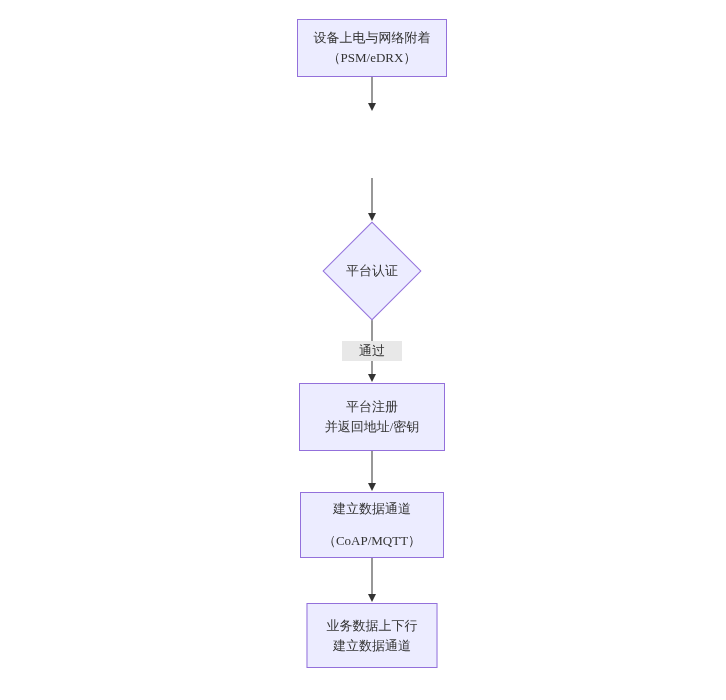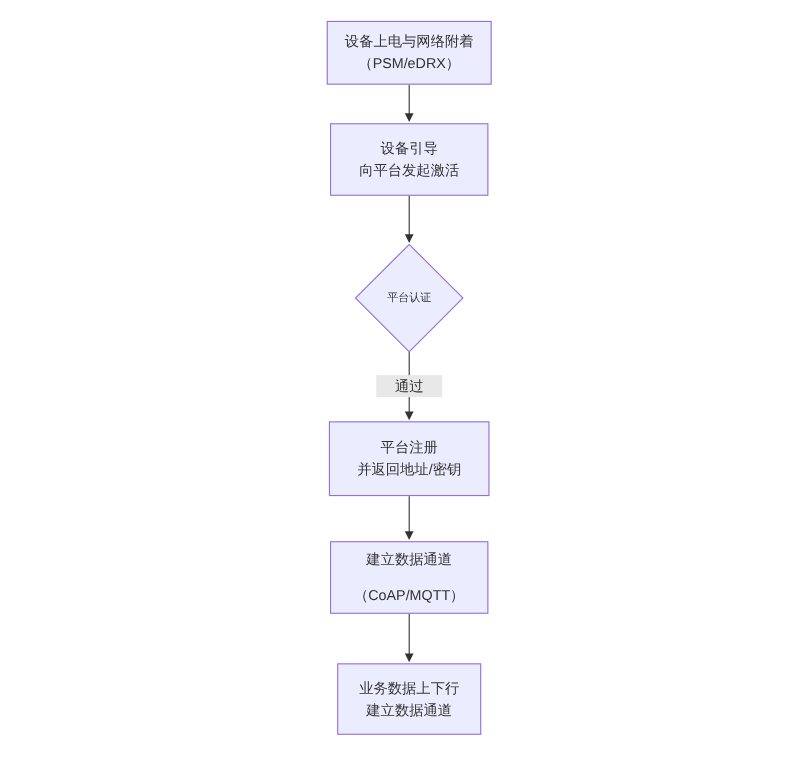--- a/index.html
+++ b/index.html
@@ -25,20 +25,21 @@
     color: var(--text, #333333);
     font-size: 13px;
     line-height: 20px;
     display: flex;
     flex-direction: column;
     justify-content: center;
     align-items: center;
     text-align: center;
     box-sizing: border-box;
     z-index: 2;
+    font-family: Liberation Serif, serif;
   }
   .node-1 { top: 19px;  width: 150px; height: 58px; }
   .node-2 { top: 112px; width: 144px; height: 66px; }
   .node-4 { top: 383px; width: 146px; height: 68px; }
   .node-5 { top: 492px; width: 144px; height: 66px; gap: 12px; }
   .node-6 { top: 603px; width: 131px; height: 65px; }
 
   
   .diamond-wrap {
     position: absolute;
@@ -59,21 +60,21 @@
     background: var(--node-fill, #ECECFF);
     border: 1px solid var(--node-border, #9370DB);
     box-sizing: border-box;
   }
   .diamond-label {
     position: absolute;
     left: 50%;
     top: 50%;
     transform: translate(-50%, -50%);
     color: var(--text, #333333);
-    font-size: 10px;
+    font-size: 13px;
     white-space: nowrap;
   }
 
   
   .edge-line {
     position: absolute;
     left: 372px;
     transform: translateX(-50%);
     width: 1px;
     background: var(--edge-line, #333333);
@@ -122,24 +123,20 @@
 <div class="canvas">
 
   <div class="node node-1">
     <span>设备上电与网络附着</span>
     <span>（PSM/eDRX）</span>
   </div>
 
   <div class="edge-line line-1"></div>
   <div class="arrowhead head-1"></div>
 
-  <div class="node node-2">
-    <span>设备引导</span>
-    <span>向平台发起激活</span>
-  </div>
 
   <div class="edge-line line-2"></div>
   <div class="arrowhead head-2"></div>
 
   <div class="diamond-wrap">
     <div class="diamond-shape"></div>
     <span class="diamond-label">平台认证</span>
   </div>
 
   <div class="edge-line line-3"></div>

